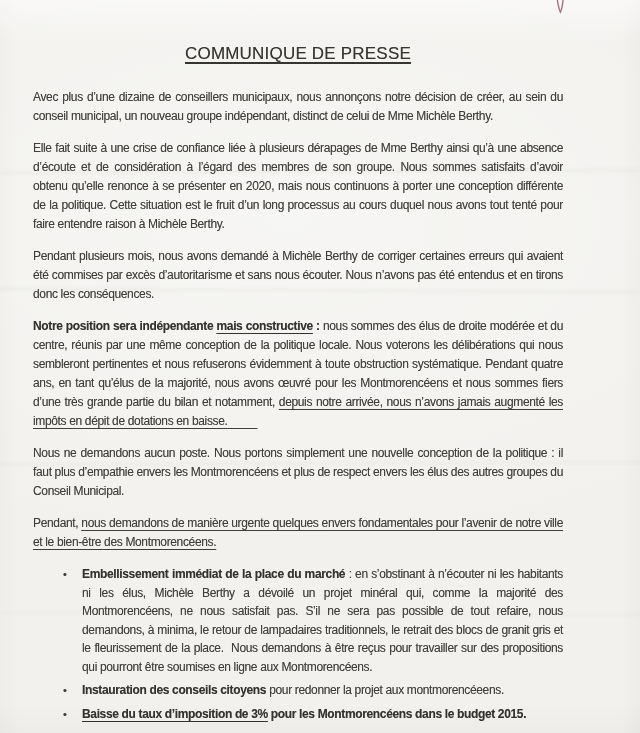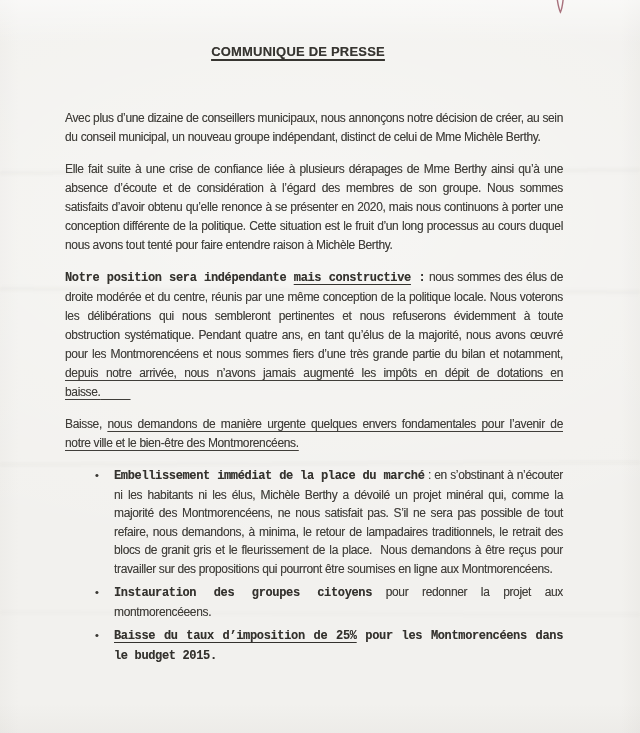--- a/index.html
+++ b/index.html
@@ -29,41 +29,40 @@
   }
   .crease.c1 { top: 170px; transform: rotate(-0.25deg); }
   .crease.c2 { top: 289px; transform: rotate(0.3deg); }
   .crease.c3 { top: 462px; transform: rotate(-0.2deg); opacity: .8; }
   .crease.c4 { top: 612px; transform: rotate(0.2deg); opacity: .6; }
 
   .pen-mark { position: absolute; top: 0; left: 552px; pointer-events: none; }
 
   h1.title {
     text-align: center;
-    font-size: 13px;
-    font-weight: 700;
+    font-size: 17px;
+    font-weight: 400;
     letter-spacing: 0.2px;
     color: #373531;
     text-decoration: underline;
     text-underline-offset: 3px;
     text-decoration-thickness: 1.5px;
-    margin-bottom: 50px;
+    margin-bottom: 24px;
     text-shadow: 0 0 0.5px rgba(55,53,49,0.5);
   }
 
   .doc-body {
     font-size: 12px;
     line-height: 19px;
     letter-spacing: -0.35px;
     text-align: justify;
     text-shadow: 0 0 0.45px rgba(64,62,58,0.45);
-    margin-left: 32px;
   }
   .para { margin-bottom: 13px; }
-  .seg-b { font-weight: 700; color: #34322e; font-family: Liberation Mono, monospace; }
+  .seg-b { font-weight: 700; color: #34322e; }
   .seg-u { text-decoration: underline; text-underline-offset: 2.5px; text-decoration-thickness: 1px; }
   .seg-i { }
 
   .bullets { margin-top: 2px; padding-left: 30px; }
   .bullet-item { display: flex; margin-bottom: 5px; line-height: 18.5px; }
   .bullet-dot {
     flex: 0 0 19px;
     font-size: 11px;
     line-height: 18.5px;
     color: #3a3834;
@@ -83,31 +82,33 @@
 
   <svg class="pen-mark" width="18" height="18" viewBox="0 0 18 18" aria-hidden="true">
     <path d="M5.2,-1 C6.0,4.5 7.2,9.6 8.4,12.2 C9.4,10.2 10.6,4.6 11.2,-1" fill="none" stroke="#9a5866" stroke-width="1.4" stroke-linecap="round" opacity="0.85"></path>
   </svg>
 
   <h1 class="title">COMMUNIQUE DE PRESSE</h1>
 
   <div class="doc-body" id="doc-body">
       <p class="para"><span class="">Avec plus d’une dizaine de conseillers municipaux, nous annonçons notre décision de créer, au sein du conseil municipal, un nouveau groupe indépendant, distinct de celui de Mme Michèle Berthy.</span></p>
       <p class="para"><span class="">Elle fait suite à une crise de confiance liée à plusieurs dérapages de Mme Berthy ainsi qu’à une absence d’écoute et de considération à l’égard des membres de son groupe. Nous sommes satisfaits d’avoir obtenu qu’elle renonce à se présenter en 2020, mais nous continuons à porter une conception différente de la politique. Cette situation est le fruit d’un long processus au cours duquel nous avons tout tenté pour faire entendre raison à Michèle Berthy.</span></p>
+      <p class="para"><span class="">Pendant plusieurs mois, nous avons demandé à Michèle Berthy de corriger certaines erreurs qui avaient été commises par excès d’autoritarisme et sans nous écouter. Nous n’avons pas été entendus et en tirons donc les conséquences.</span></p>
       <p class="para"><span class=" seg-b">Notre position sera indépendante </span><span class=" seg-b seg-u">mais constructive</span><span class=" seg-b"> :</span><span class=""> nous sommes des élus de droite modérée et du centre, réunis par une même conception de la politique locale. Nous voterons les délibérations qui nous sembleront pertinentes et nous refuserons évidemment à toute obstruction systématique. Pendant quatre ans, en tant qu’élus de la majorité, nous avons œuvré pour les Montmorencéens et nous sommes fiers d’une très grande partie du bilan et notamment, </span><span class=" seg-u">depuis notre arrivée, nous n’avons jamais augmenté les impôts en dépit de dotations en baisse.</span><span class=" seg-u">&nbsp;&nbsp;&nbsp;&nbsp;&nbsp;&nbsp;&nbsp;&nbsp;&nbsp;&nbsp;</span></p>
-      <p class="para"><span class="">Baisse, </span><span class=" seg-u">nous demandons de manière urgente quelques envers fondamentales pour l’avenir de notre ville et le bien-être des Montmorencéens.</span></p>
+      <p class="para"><span class="">Nous ne demandons aucun poste. Nous portons simplement une nouvelle conception de la politique : il faut plus d’empathie envers les Montmorencéens et plus de respect envers les élus des autres groupes du Conseil Municipal.</span></p>
+      <p class="para"><span class="">Pendant, </span><span class=" seg-u">nous demandons de manière urgente quelques envers fondamentales pour l’avenir de notre ville et le bien-être des Montmorencéens.</span></p>
       <div class="bullets">
         <div class="bullet-item">
           <span class="bullet-dot">•</span>
           <span class="bullet-text"><span class=" seg-b">Embellissement immédiat de la place du marché</span><span class=""> : en s’obstinant à n’écouter ni les habitants ni les élus, Michèle Berthy a dévoilé un projet minéral qui, comme la majorité des Montmorencéens, ne nous satisfait pas. S’il ne sera pas possible de tout refaire, nous demandons, </span><span class=" seg-i">à minima</span><span class="">, le retour de lampadaires traditionnels, le retrait des blocs de granit gris et le fleurissement de la place.&nbsp; Nous demandons à être reçus pour travailler sur des propositions qui pourront être soumises en ligne aux Montmorencéens.</span></span>
         </div>
         <div class="bullet-item">
           <span class="bullet-dot">•</span>
-          <span class="bullet-text"><span class=" seg-b">Instauration des groupes citoyens</span><span class=""> pour redonner la projet aux montmorencéeens.</span></span>
+          <span class="bullet-text"><span class=" seg-b">Instauration des conseils citoyens</span><span class=""> pour redonner la projet aux montmorencéeens.</span></span>
         </div>
         <div class="bullet-item">
           <span class="bullet-dot">•</span>
-          <span class="bullet-text"><span class=" seg-b seg-u">Baisse du taux d’imposition de 25%</span><span class=" seg-b"> pour les Montmorencéens dans le budget 2015.</span></span>
+          <span class="bullet-text"><span class=" seg-b seg-u">Baisse du taux d’imposition de 3%</span><span class=" seg-b"> pour les Montmorencéens dans le budget 2015.</span></span>
         </div>
       </div>
     </div>
 
 </div>
 
 </body></html>

